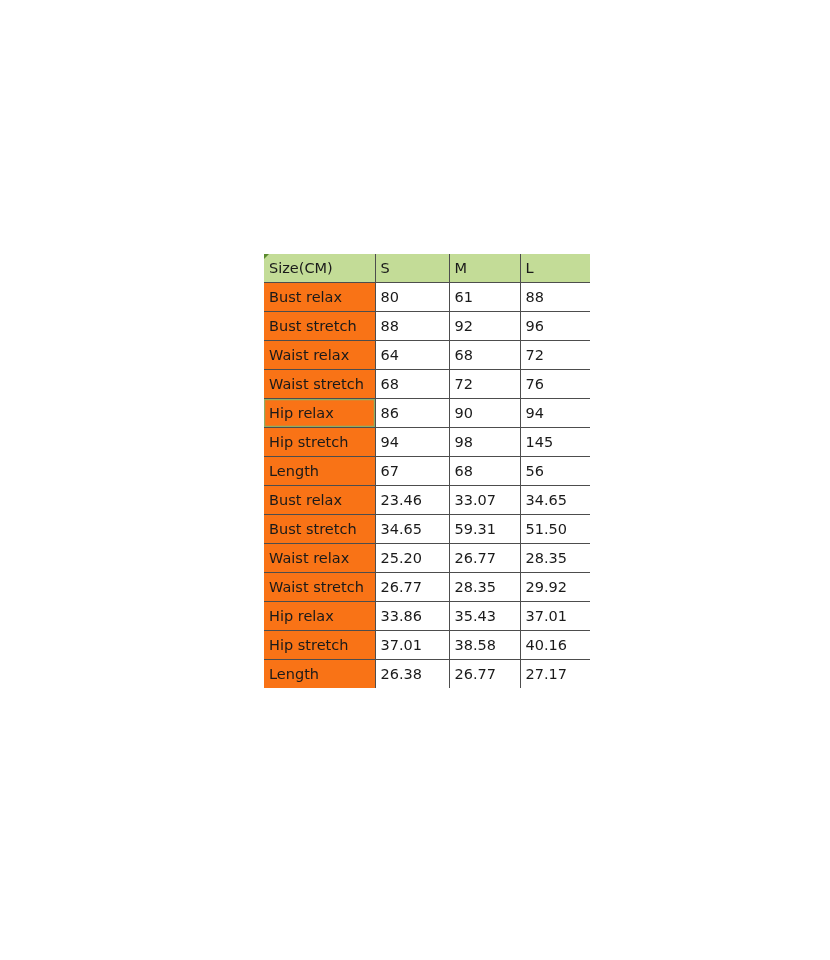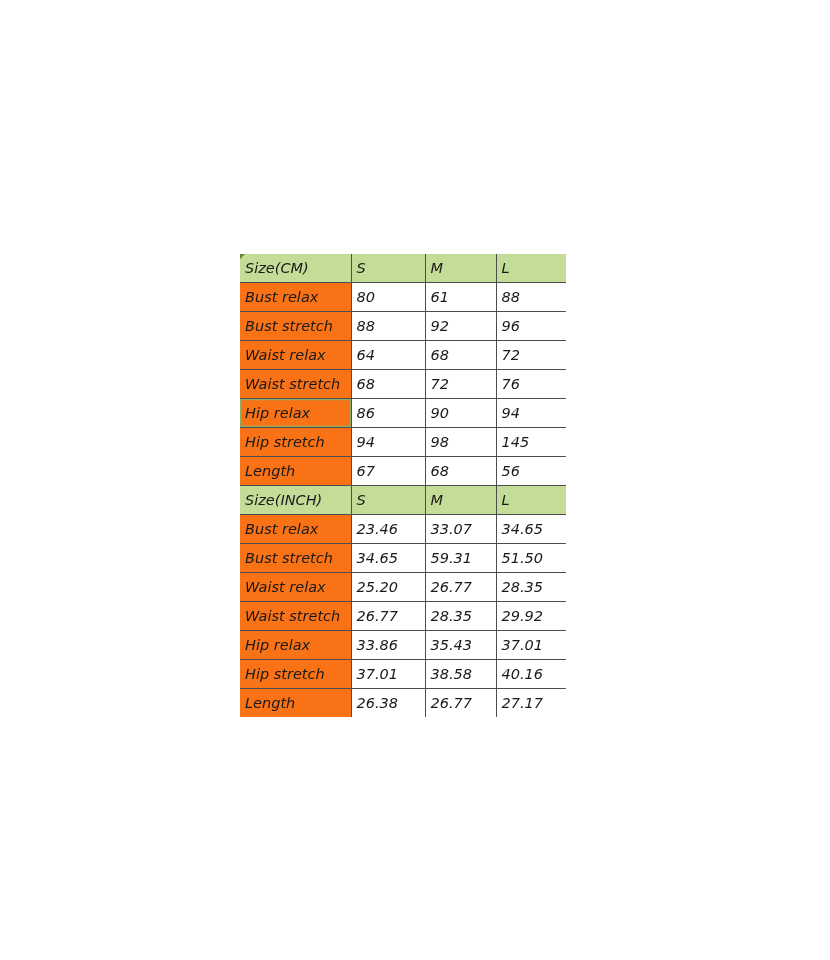--- a/index.html
+++ b/index.html
@@ -10,24 +10,23 @@
     width: 830px;
     height: 960px;
     background: #ffffff;
     font-family: "DejaVu Sans", sans-serif;
     position: relative;
     overflow: hidden;
   }
 
   #size-chart-wrap {
     position: absolute;
-    left: 240px;
+    left: 264px;
     top: 254px;
     width: 326px;
-    font-style: italic;
   }
 
   table.size-chart {
     border-collapse: collapse;
     table-layout: fixed;
     width: 326px;
     background: #ffffff;
   }
 
   table.size-chart col.c-label { width: 111px; }
@@ -151,26 +150,20 @@
         <td class="last">145</td>
       </tr>
 
       <tr>
         <td class="label">Length</td>
         <td>67</td>
         <td>68</td>
         <td class="last">56</td>
       </tr>
 
-      <tr class="section-head">
-        <td class="label">Size(INCH)</td>
-        <td>S</td>
-        <td>M</td>
-        <td class="last">L</td>
-      </tr>
 
       <tr>
         <td class="label">Bust relax</td>
         <td>23.46</td>
         <td>33.07</td>
         <td class="last">34.65</td>
       </tr>
 
       <tr>
         <td class="label">Bust stretch</td>

